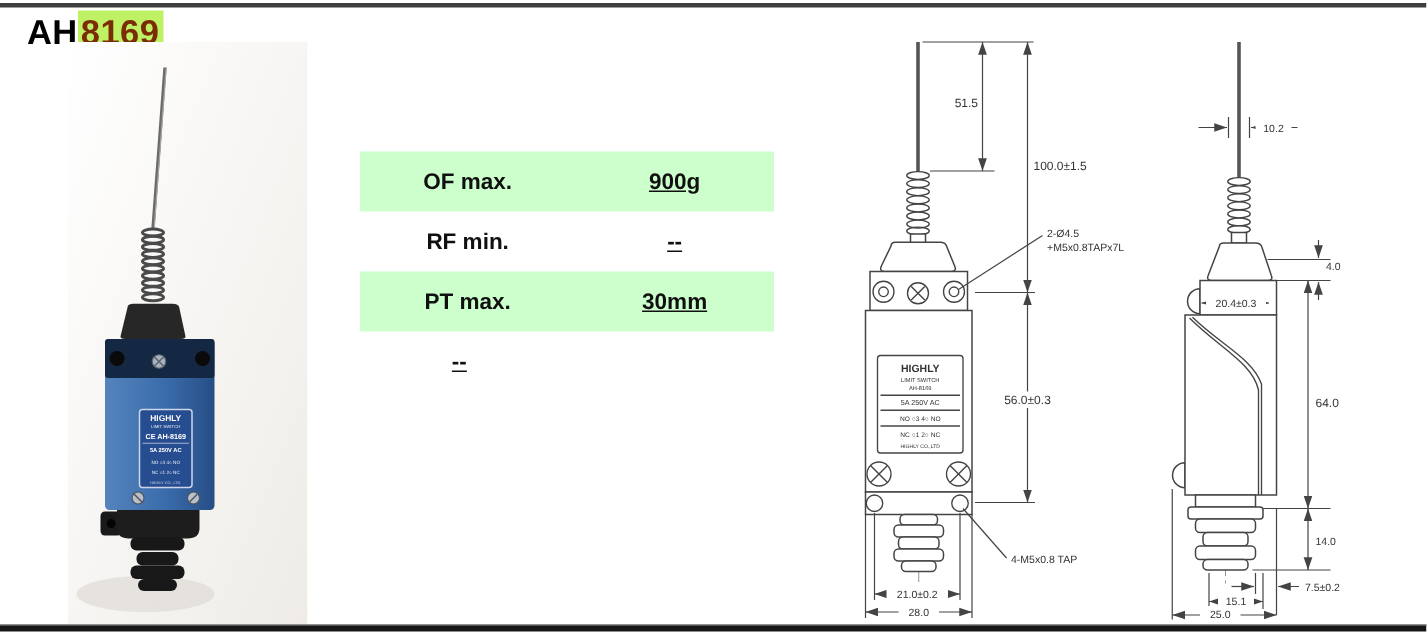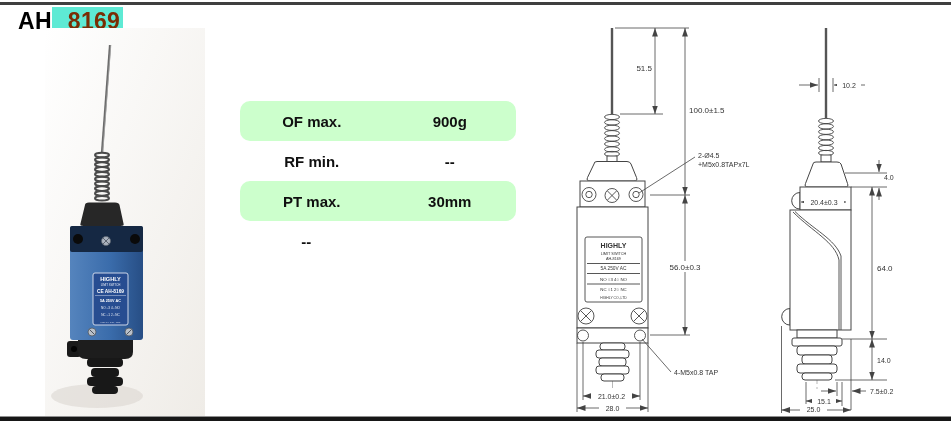--- a/index.html
+++ b/index.html
@@ -3,26 +3,26 @@
 <meta charset="utf-8">
 <style>
   html,body{margin:0;padding:0;}
   body{
     width:951px;height:429px;position:relative;background:#ffffff;
     font-family:"Liberation Sans",sans-serif;overflow:hidden;
   }
   .top-rule{position:absolute;top:2px;left:0;width:951px;height:3px;background:#3f3f3f;}
   .bottom-rule{position:absolute;top:416px;left:0;width:951px;height:4px;background:#171717;border-top:1px solid #909090;}
   .title{position:absolute;top:8px;left:18px;font-size:23px;font-weight:bold;color:#000;letter-spacing:.3px;}
-  .title .hl{background:#5eead4;color:#7a2d04;padding:1px 3px 2px 16px;}
+  .title .hl{background:#bef264;color:#7a2d04;padding:1px 3px 2px 2px;}
   .spec{position:absolute;left:240px;top:101px;width:276px;}
-  .spec .row{display:flex;height:40px;align-items:center;font-weight:bold;font-size:15px;color:#101010;border-radius:10px;}
+  .spec .row{display:flex;height:40px;align-items:center;font-weight:bold;font-size:15px;color:#101010;}
   .spec .row.green{background:#ccffcc;}
   .spec .lbl{width:52%;text-align:center;}
-  .spec .val{width:48%;text-align:center;}
+  .spec .val{width:48%;text-align:center;text-decoration:underline;}
   .photo-svg{position:absolute;left:45px;top:28px;}
   .draw-svg{position:absolute;left:555px;top:8px;}
   svg{font-family:"Liberation Sans",sans-serif;}
   svg text.dim{fill:#333;font-size:8px;}
   svg text.dim7{fill:#333;font-size:7px;}
   svg .oln{stroke:#444;fill:#fff;stroke-width:1;}
   svg .thin{stroke:#444;fill:none;stroke-width:.9;}
   svg .dimln{stroke:#444;fill:none;stroke-width:.8;}
   svg .ctr{stroke:#888;stroke-width:.6;stroke-dasharray:8 3 2 3;fill:none;}
   svg .wbg{fill:#fff;}

